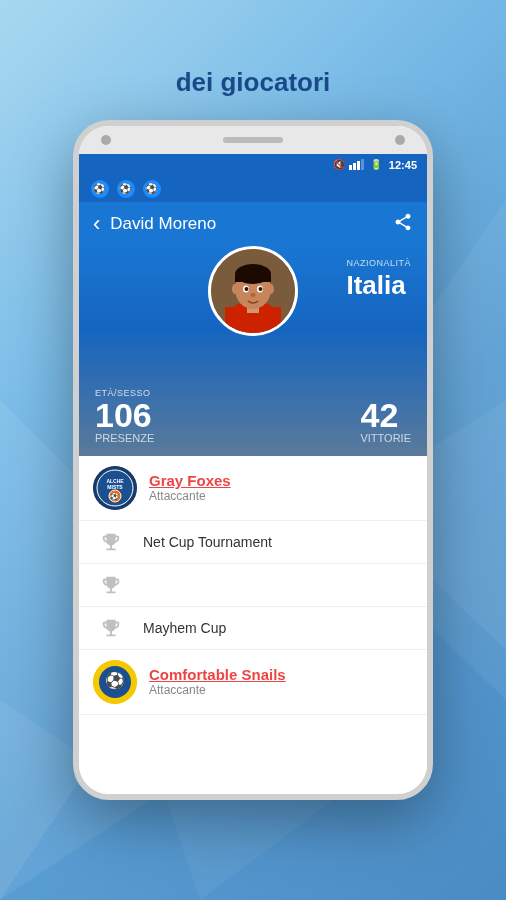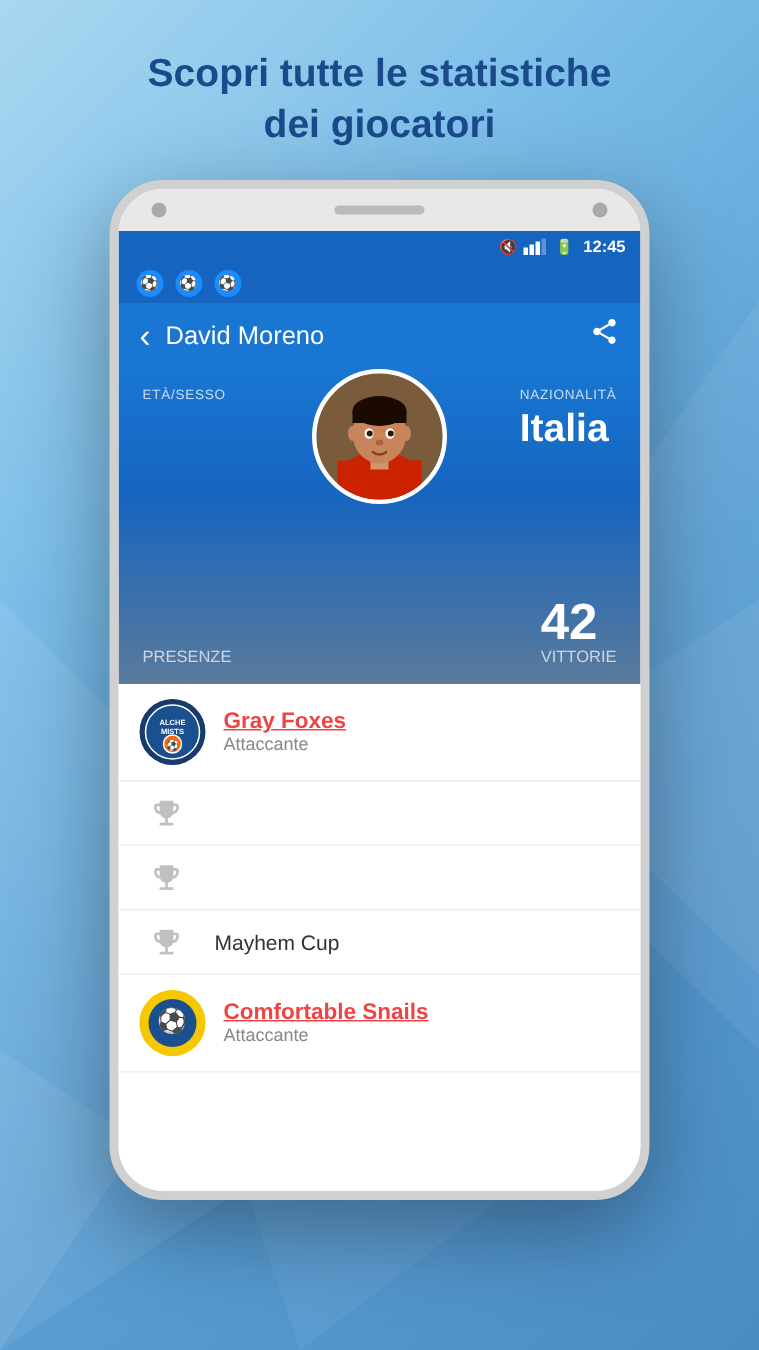--- a/index.html
+++ b/index.html
@@ -178,21 +178,21 @@
       right: 0;
       height: 210px;
       background: linear-gradient(180deg, #1976d2 0%, #1565c0 40%, #5a7a9a 100%);
       display: flex;
     }
 
     .stats-left {
       flex: 1;
       display: flex;
       flex-direction: column;
-      justify-content: space-between;
+      justify-content: flex-end;
       padding: 12px 16px 12px;
     }
     .stats-right {
       flex: 1;
       display: flex;
       flex-direction: column;
       justify-content: space-between;
       align-items: flex-end;
       padding: 12px 16px 12px;
     }
@@ -345,21 +345,21 @@
 <svg class="bg-shapes" viewBox="0 0 506 900" xmlns="http://www.w3.org/2000/svg">
   <polygon points="0,400 200,600 0,900" fill="rgba(255,255,255,0.08)"></polygon>
   <polygon points="506,200 300,500 506,700" fill="rgba(255,255,255,0.06)"></polygon>
   <polygon points="100,600 400,750 200,900" fill="rgba(255,255,255,0.05)"></polygon>
   <polygon points="0,700 150,800 0,900" fill="rgba(255,255,255,0.07)"></polygon>
   <polygon points="350,500 506,400 506,650" fill="rgba(255,255,255,0.06)"></polygon>
 </svg>
 
 <div class="header-text">
   <h1>
-    <span>Scopri tutte le statistiche</span><br>
+    <br>
     <span>dei giocatori</span>
   </h1>
 </div>
 
 <div class="phone">
 
   <div class="phone-top">
     <div class="phone-camera-left"></div>
     <div class="phone-speaker"></div>
     <div class="phone-camera-right"></div>
@@ -395,20 +395,21 @@
       </svg>
     </span>
   </div>
 
   <div class="stats-area">
     <div class="stats-left">
       <div>
         <div class="stat-label">ETÀ/SESSO</div>
       </div>
       <div>
+        <div class="stat-value" style="font-size:34px;">106</div>
         <div class="stat-sublabel">PRESENZE</div>
       </div>
     </div>
 
     <div style="width:90px;"></div>
 
     <div class="stats-right">
       <div>
         <div class="stat-label">NAZIONALITÀ</div>
         <div class="stat-value" style="font-size:26px; margin-top:4px;">Italia</div>
@@ -469,20 +470,21 @@
         <div class="team-role">Attaccante</div>
       </div>
     </div>
 
     <div class="trophy-item">
       <div class="trophy-icon">
         <svg width="22" height="22" viewBox="0 0 24 24" fill="#c0c0c0" xmlns="http://www.w3.org/2000/svg">
           <path d="M19 5h-2V3H7v2H5c-1.1 0-2 .9-2 2v1c0 2.55 1.92 4.63 4.39 4.94.63 1.5 1.98 2.63 3.61 2.96V19H7v2h10v-2h-4v-3.1c1.63-.33 2.98-1.46 3.61-2.96C19.08 12.63 21 10.55 21 8V7c0-1.1-.9-2-2-2zM5 8V7h2v3.82C5.84 10.4 5 9.3 5 8zm14 0c0 1.3-.84 2.4-2 2.82V7h2v1z"></path>
         </svg>
       </div>
+      <span class="trophy-name">Net Cup Tournament</span>
     </div>
 
     <div class="trophy-item">
       <div class="trophy-icon">
         <svg width="22" height="22" viewBox="0 0 24 24" fill="#c0c0c0" xmlns="http://www.w3.org/2000/svg">
           <path d="M19 5h-2V3H7v2H5c-1.1 0-2 .9-2 2v1c0 2.55 1.92 4.63 4.39 4.94.63 1.5 1.98 2.63 3.61 2.96V19H7v2h10v-2h-4v-3.1c1.63-.33 2.98-1.46 3.61-2.96C19.08 12.63 21 10.55 21 8V7c0-1.1-.9-2-2-2zM5 8V7h2v3.82C5.84 10.4 5 9.3 5 8zm14 0c0 1.3-.84 2.4-2 2.82V7h2v1z"></path>
         </svg>
       </div>
     </div>
 

